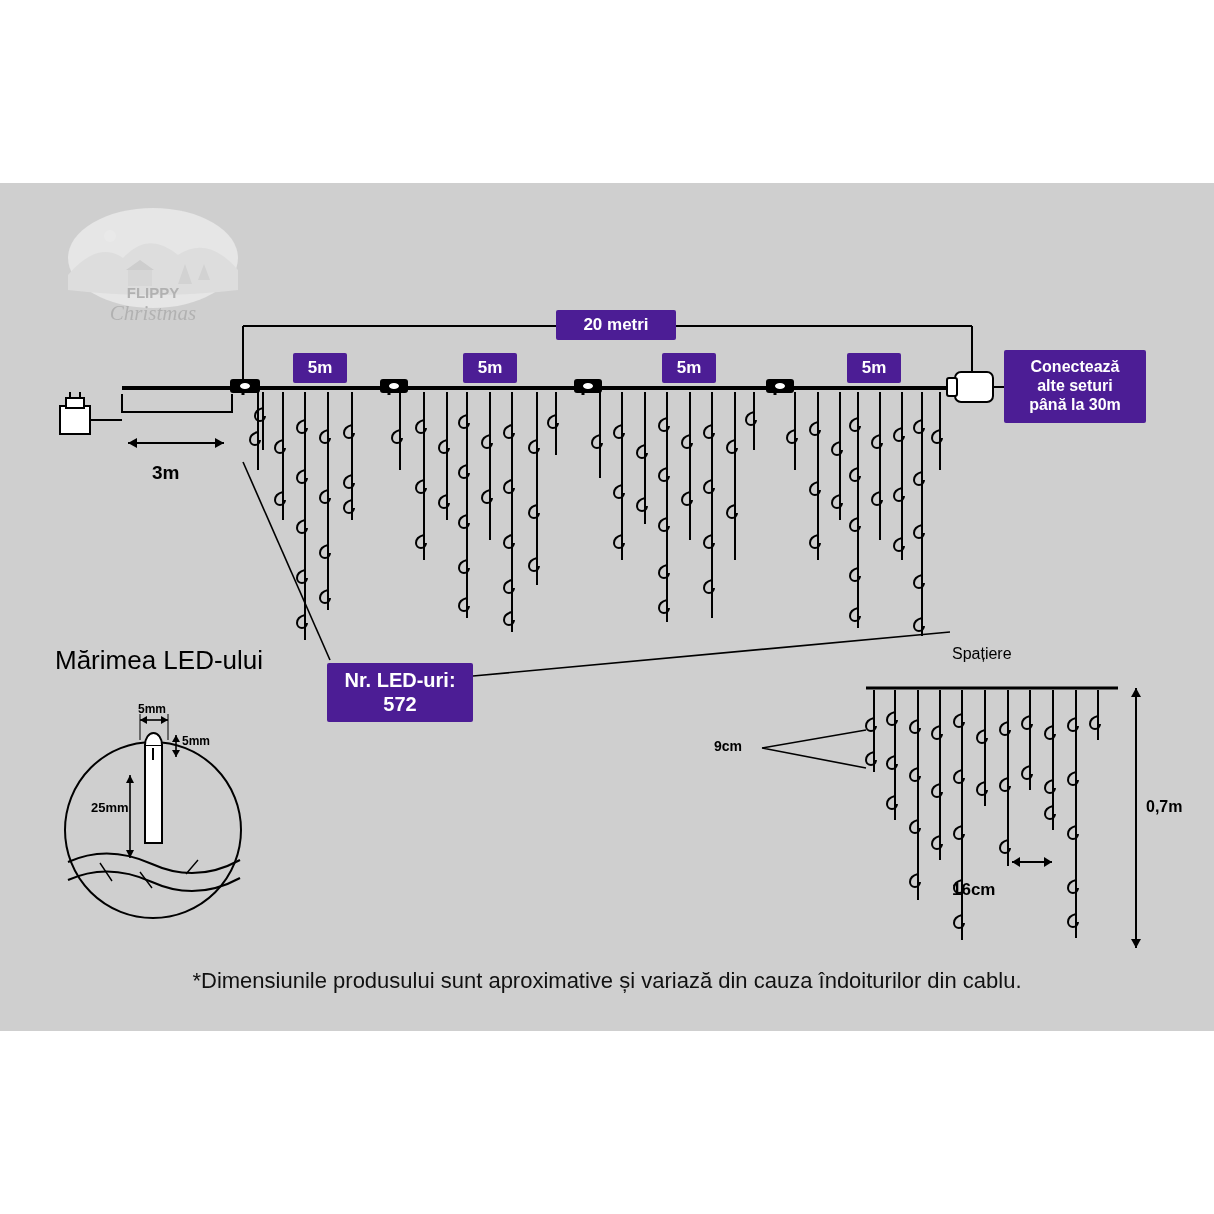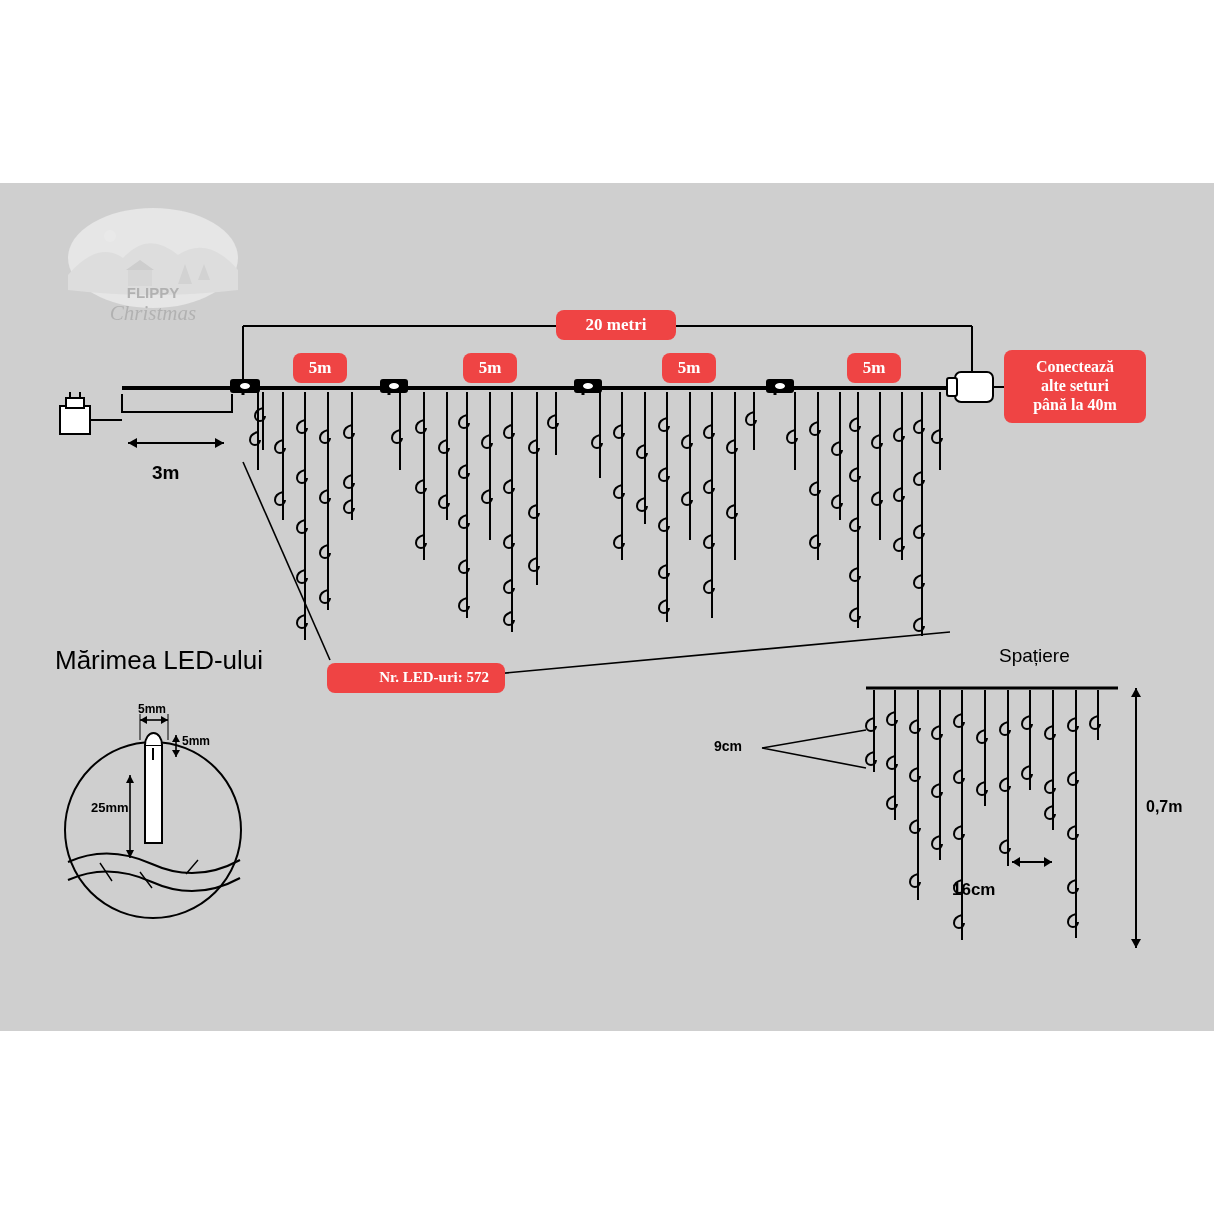--- a/index.html
+++ b/index.html
@@ -29,26 +29,26 @@
     background: #cfcfcf;
   }
   .svg-layer {
     position: absolute;
     left: 0; top: 0;
     width: 1214px;
     height: 1214px;
   }
   .lbl {
     position: absolute;
-    background: #ef4444;
+    background: #4c1d95;
     color: #ffffff;
     font-weight: bold;
-    font-family: Liberation Serif, serif;
+    font-family: Liberation Sans, sans-serif;
     text-align: center;
-    border-radius: 8px;
+    border-radius: 2px;
     line-height: 1.18;
     white-space: pre-line;
   }
   .plain {
     position: absolute;
     color: #000000;
     font-family: "Liberation Sans", sans-serif;
   }
   #title {
     left: 0;
@@ -62,30 +62,30 @@
   #lbl-20m { left: 556px; top: 310px; width: 120px; font-size: 17px; padding: 5px 0; }
   #lbl-5m-1 { left: 293px; top: 353px; width: 54px; font-size: 17px; padding: 5px 0; }
   #lbl-5m-2 { left: 463px; top: 353px; width: 54px; font-size: 17px; padding: 5px 0; }
   #lbl-5m-3 { left: 662px; top: 353px; width: 54px; font-size: 17px; padding: 5px 0; }
   #lbl-5m-4 { left: 847px; top: 353px; width: 54px; font-size: 17px; padding: 5px 0; }
   #lbl-connect {
     left: 1004px; top: 350px; width: 134px; font-size: 16px;
     padding: 8px 4px; text-align: center;
   }
   #lbl-3m { left: 152px; top: 462px; font-size: 19px; font-weight: bold; }
-  #lbl-leds { left: 327px; top: 663px; width: 146px; font-size: 15px; padding: 6px 16px; text-align: right; }
+  #lbl-leds { left: 327px; top: 663px; width: 146px; font-size: 20px; padding: 6px 0; }
   #lbl-ledsize { left: 55px; top: 645px; font-size: 26px; }
   #lbl-5mm-top { left: 138px; top: 702px; font-size: 12px; font-weight: bold; }
   #lbl-5mm-right { left: 182px; top: 734px; font-size: 12px; font-weight: bold; }
   #lbl-25mm { left: 91px; top: 800px; font-size: 13px; font-weight: bold; }
   #lbl-bright {
     left: 233px; top: 811px; width: 175px; font-size: 16px;
     padding: 7px 8px; text-align: left;
   }
-  #lbl-spatiere { left: 952px; top: 645px; font-size: 19px; margin-left: 47px; }
+  #lbl-spatiere { left: 952px; top: 645px; font-size: 16px; }
   #lbl-9cm { left: 714px; top: 738px; font-size: 14px; font-weight: bold; }
   #lbl-07m { left: 1146px; top: 798px; font-size: 16px; font-weight: bold; }
   #lbl-16cm { left: 952px; top: 880px; font-size: 17px; font-weight: bold; }
   #footnote {
     left: 0; top: 968px; width: 1214px; text-align: center;
     font-size: 22px; color: #111;
   }
   #watermark {
     position: absolute;
     left: 48px; top: 200px;
@@ -365,28 +365,29 @@
   </svg>
 
 
   <div class="lbl" id="lbl-20m">20 metri</div>
   <div class="lbl" id="lbl-5m-1">5m</div>
   <div class="lbl" id="lbl-5m-2">5m</div>
   <div class="lbl" id="lbl-5m-3">5m</div>
   <div class="lbl" id="lbl-5m-4">5m</div>
   <div class="lbl" id="lbl-connect">Conectează
 alte seturi
-până la 40m</div>
+până la 30m</div>
   <div class="plain" id="lbl-3m">3m</div>
   <div class="lbl" id="lbl-leds">Nr. LED-uri: 572</div>
 
   <div class="plain" id="lbl-ledsize">Mărimea LED-ului</div>
   <div class="plain" id="lbl-5mm-top">5mm</div>
   <div class="plain" id="lbl-5mm-right">5mm</div>
   <div class="plain" id="lbl-25mm">25mm</div>
 
   <div class="plain" id="lbl-spatiere">Spațiere</div>
   <div class="plain" id="lbl-9cm">9cm</div>
   <div class="plain" id="lbl-07m">0,7m</div>
   <div class="plain" id="lbl-16cm">16cm</div>
 
+  <div class="plain" id="footnote">*Dimensiunile produsului sunt aproximative și variază din cauza îndoiturilor din cablu.</div>
 
 </div>
 
 </body></html>

